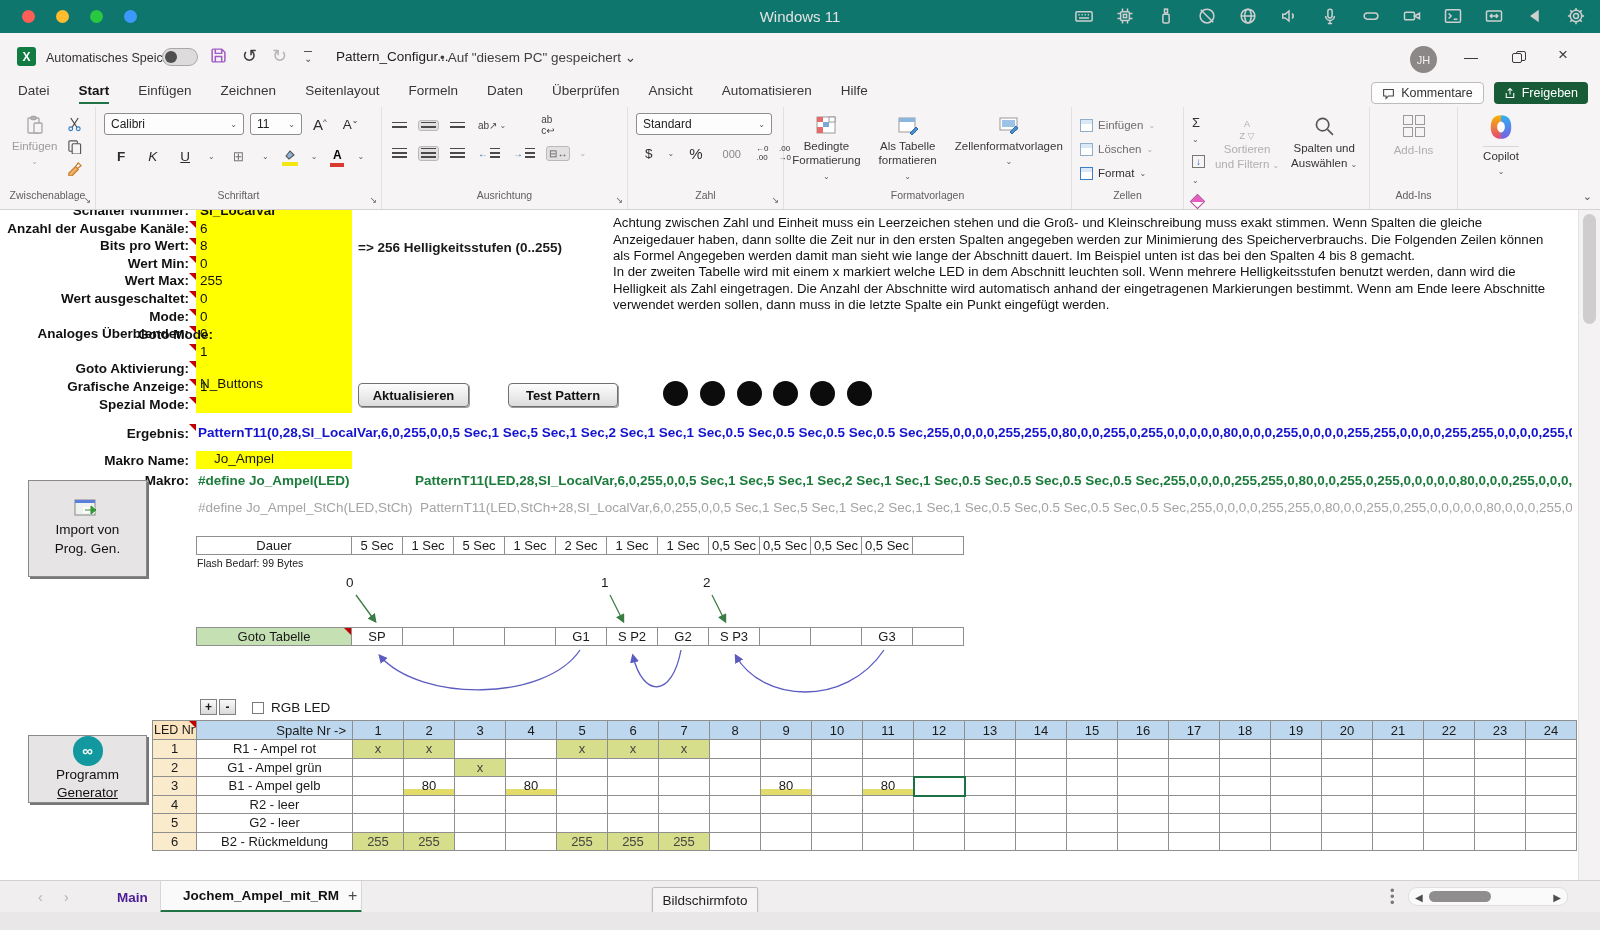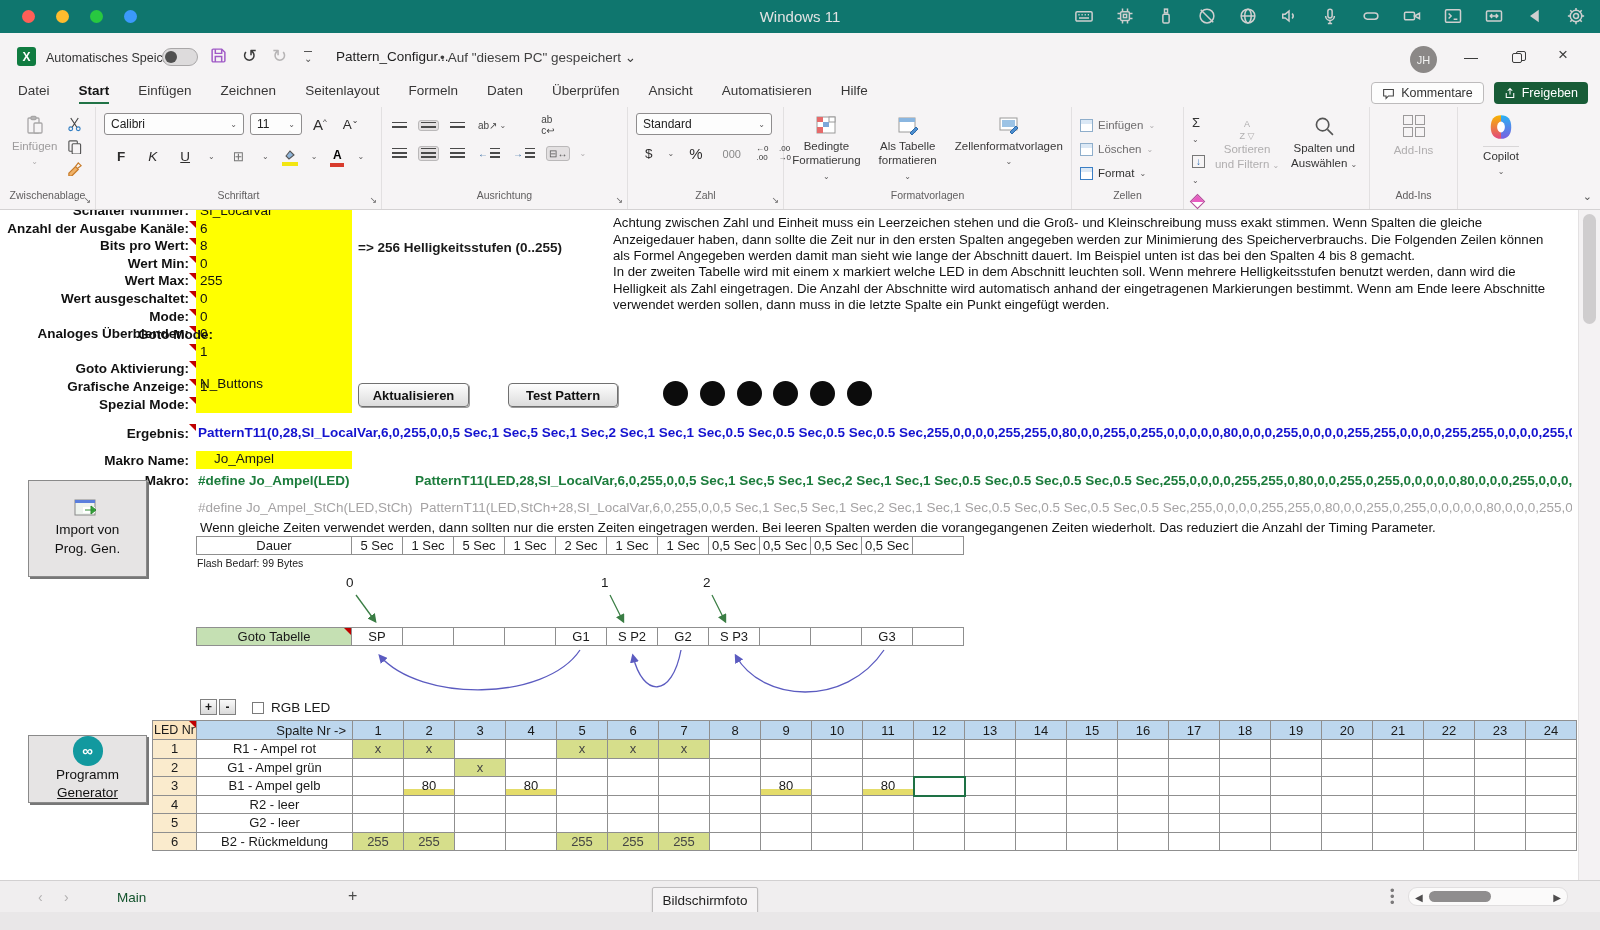--- a/index.html
+++ b/index.html
@@ -152,21 +152,21 @@
   .vscroll { position:absolute; right:0; top:0; width:22px; height:670px; background:#f4f2f3;
     border-left:1px solid #e3e1e2; }
   .vthumb { position:absolute; left:4px; top:4px; width:13px; height:110px; background:#cfcdce;
     border-radius:7px; }
 
   
   .tabbar { position:absolute; left:0; top:880px; width:1600px; height:32px; background:#f0eeef;
     border-top:1px solid #d2d0d1; }
   .navarrow { position:absolute; top:8px; font-size:14px; color:#b2b0b1; }
   .sheettab { position:absolute; top:0; height:32px; display:flex; align-items:center;
-    padding:0 22px; font-size:13.5px; color:#14532d; }
+    padding:0 22px; font-size:13.5px; color:#4c1d95;font-weight:bold; }
   .sheettab.active { background:#fbfafa; font-weight:bold; color:#111;
     border-bottom:3px solid #217346; border-left:1px solid #d8d6d7; border-right:1px solid #d8d6d7; }
   .addsheet { position:absolute; left:348px; top:6px; font-size:16px; color:#4a4a4a; }
   .shotbtn { position:absolute; left:652px; top:6px; width:106px; height:27px; background:#f5f3f4;
     border:1px solid #bebcbd; border-radius:2px; font-size:13.5px; color:#222;
     display:flex; align-items:center; justify-content:center; box-shadow:0 1px 2px rgba(0,0,0,.15); }
   .dots3 { position:absolute; left:1390px; top:7px; color:#7c7a7b; font-size:13px;
     letter-spacing:0; line-height:6px; text-align:center; }
   .hscroll { position:absolute; left:1408px; top:6px; width:160px; height:19px; background:#fbfafa;
     border:1px solid #e0dedf; border-radius:9px; }
@@ -533,21 +533,21 @@
       <span class="chev">⌄</span>
     </div>
   </div>
   <span class="collapse-chev">⌄</span>
 </div>
 
 <div class="sheet">
   <div class="yellowcol" style="top:-8px; height:211px"></div>
   <div id="params">
       <div class="plabel" style="top: -7px;">Schalter Nummer:</div>
-      <div class="pvalue" style="top: -7px;">SI_LocalVar</div>
+      <div class="pvalue" style="top: -7px; font-weight: bold;">SI_LocalVar</div>
       <div class="plabel" style="top: 10.6px;">Anzahl der Ausgabe Kanäle:</div>
       <span class="ctri" style="left: 189px; top: 10.6px;"></span>
       <div class="pvalue" style="top: 10.6px;">6</div>
       <div class="plabel" style="top: 28.2px;">Bits pro Wert:</div>
       <span class="ctri" style="left: 189px; top: 28.2px;"></span>
       <div class="pvalue" style="top: 28.2px;">8</div>
       <div class="plabel" style="top: 45.8px;">Wert Min:</div>
       <span class="ctri" style="left: 189px; top: 45.8px;"></span>
       <div class="pvalue" style="top: 45.8px;">0</div>
       <div class="plabel" style="top: 63.4px; padding-left: 16px;">Wert Max:</div>
@@ -605,21 +605,20 @@
   <div class="abs green-line" style="left:198px; top:263px">#define Jo_Ampel(LED)</div>
   <div class="clipline" style="left:415px; top:263px; width:1157px; height:18px">
     <span class="green-line">PatternT11(LED,28,SI_LocalVar,6,0,255,0,0,5 Sec,1 Sec,5 Sec,1 Sec,2 Sec,1 Sec,1 Sec,0.5 Sec,0.5 Sec,0.5 Sec,0.5 Sec,255,0,0,0,0,255,255,0,80,0,0,255,0,255,0,0,0,0,0,80,0,0,0,255,0,0,0,0,255,255,0,0,0,0,255,2</span>
   </div>
 
   <div class="abs gray-line" style="left:198px; top:290px">#define Jo_Ampel_StCh(LED,StCh)</div>
   <div class="clipline" style="left:420px; top:290px; width:1152px; height:18px">
     <span class="gray-line">PatternT11(LED,StCh+28,SI_LocalVar,6,0,255,0,0,5 Sec,1 Sec,5 Sec,1 Sec,2 Sec,1 Sec,1 Sec,0.5 Sec,0.5 Sec,0.5 Sec,0.5 Sec,255,0,0,0,0,255,255,0,80,0,0,255,0,255,0,0,0,0,0,80,0,0,0,255,0</span>
   </div>
 
-  <div class="abs note" style="left:200px; top:310px; width:1370px; white-space:nowrap">Wenn gleiche Zeiten verwendet werden, dann sollten nur die ersten Zeiten eingetragen werden. Bei leeren Spalten werden die vorangegangenen Zeiten wiederholt. Das reduziert die Anzahl der Timing Parameter.</div>
 
   <div class="srow" style="left:196px; top:326px" id="dauer-row">
       <div class="scell first" style="width: 156px;">Dauer</div>
       <div class="scell" style="width: 51px;">5 Sec</div>
       <div class="scell" style="width: 51px;">1 Sec</div>
       <div class="scell" style="width: 51px;">5 Sec</div>
       <div class="scell" style="width: 51px;">1 Sec</div>
       <div class="scell" style="width: 51px;">2 Sec</div>
       <div class="scell" style="width: 51px;">1 Sec</div>
       <div class="scell" style="width: 51px;">1 Sec</div>
@@ -876,20 +875,21 @@
 
   <div class="vscroll">
       <span class="vthumb"></span>
     </div>
 </div>
 
 <div class="tabbar">
   <span class="navarrow" style="left:38px">‹</span>
   <span class="navarrow" style="left:64px">›</span>
   <div class="sheettab" style="left:95px">Main</div>
+  <div class="sheettab active" style="left:160px">Jochem_Ampel_mit_RM</div>
   <span class="addsheet">+</span>
   <div class="shotbtn">Bildschirmfoto</div>
   <span class="dots3">•<br>•<br>•</span>
   <div class="hscroll">
     <span class="harrow" style="left:6px">◀</span>
     <span class="hthumb"></span>
     <span class="harrow" style="right:6px">▶</span>
   </div>
 </div>
 <div class="bottomstrip"></div>

